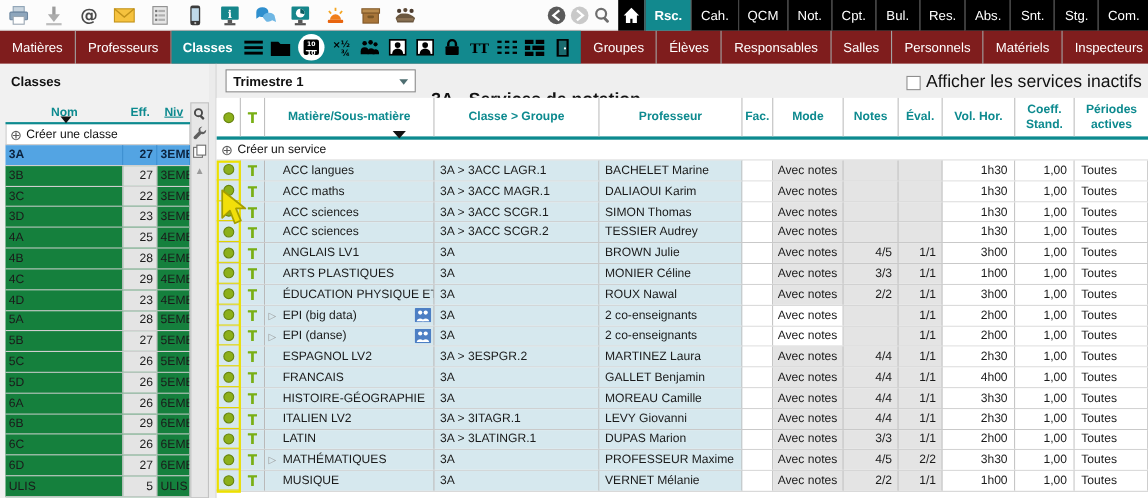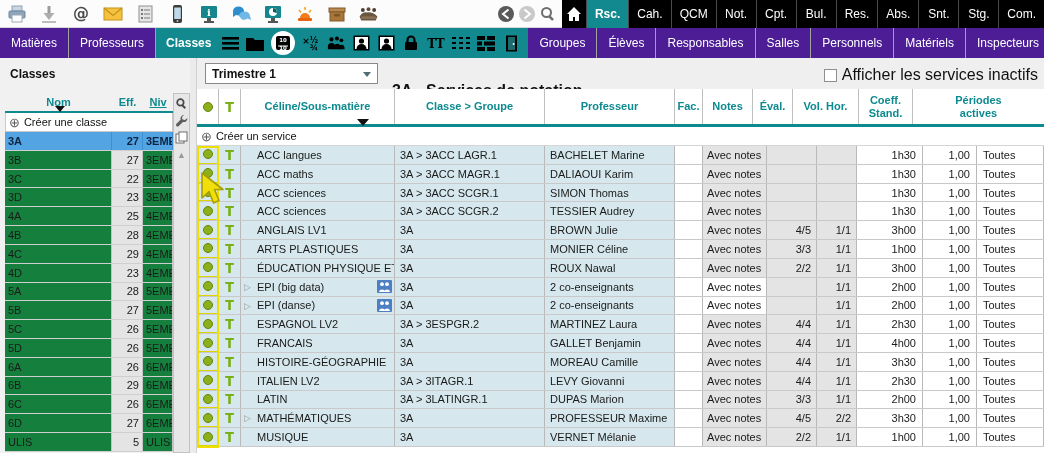--- a/index.html
+++ b/index.html
@@ -16,21 +16,21 @@
   .hist { display:flex; align-items:center; gap:3px; padding:0 5px; }
   .hist .icn { width:18px; height:18px; }
   .home-btn { width:24px; height:28px; background:#000; display:flex; align-items:center; justify-content:center; }
   .main-tabs { display:flex; }
   .main-tab { height:28px; min-width:40px; padding:0 8px; background:#000; color:#fff;
     font-size:12px; display:flex; align-items:center; justify-content:center;
     border-left:1px solid #4a4a4a; cursor:pointer; }
   .main-tab.active { background:#12898E; font-weight:bold; }
 
   
-  .navbar { position:absolute; left:0; top:28px; width:1044px; height:30px; background:#4c1d95; display:flex; }
+  .navbar { position:absolute; left:0; top:28px; width:1044px; height:30px; background:#7f1d1d; display:flex; }
   .nav-tab { height:30px; padding:0 11px; color:#fff; font-size:12px; display:flex; align-items:center;
     border-right:1px solid #A2A2A2; cursor:pointer; white-space:nowrap; }
   .classes-group { height:30px; background:#12898E; display:flex; align-items:center; padding:0 8px 0 10px; gap:7px; }
   .classes-label { color:#fff; font-weight:bold; font-size:12px; margin-right:3px; }
   .cg-icn { width:18px; height:18px; display:inline-flex; align-items:center; justify-content:center; cursor:pointer; }
   .cg-icn.selected { width:24px; height:24px; background:#fff; border-radius:50%; }
 
   
   .left-panel { position:absolute; left:0; top:58px; width:190px; height:395px; background:#F1F1F1; }
   .lp-title { position:absolute; left:10px; top:9px; font-size:12px; font-weight:bold; color:#111; }
@@ -495,24 +495,25 @@
       <div class="chk-wrap">
         <div class="chk"></div>
         <div class="chk-label">Afficher les services inactifs</div>
       </div>
     </div>
 
     <div class="m-table">
       <div class="m-head">
         <div class="hc" style="width:22px;"><span class="dot"></span></div>
         <div class="hc" style="width:22px;"><span class="t-icn">T</span></div>
-        <div class="hc" style="width:154px;">Céline/Sous-matière</div>
+        <div class="hc" style="width:154px;">Matière/Sous-matière</div>
         <div class="hc" style="width:150px;">Classe &gt; Groupe</div>
         <div class="hc" style="width:130px;">Professeur</div>
         <div class="hc" style="width:28px;">Fac.</div>
+        <div class="hc" style="width:64px;">Mode</div>
         <div class="hc" style="width:50px;">Notes</div>
         <div class="hc" style="width:40px;">Éval.</div>
         <div class="hc" style="width:66px;">Vol. Hor.</div>
         <div class="hc" style="width:54px;">Coeff.
 Stand.</div>
         <div class="hc" style="flex:1;border-right:none;">Périodes
 actives</div>
         <div class="m-sort"></div>
       </div>
       <div class="m-create">

